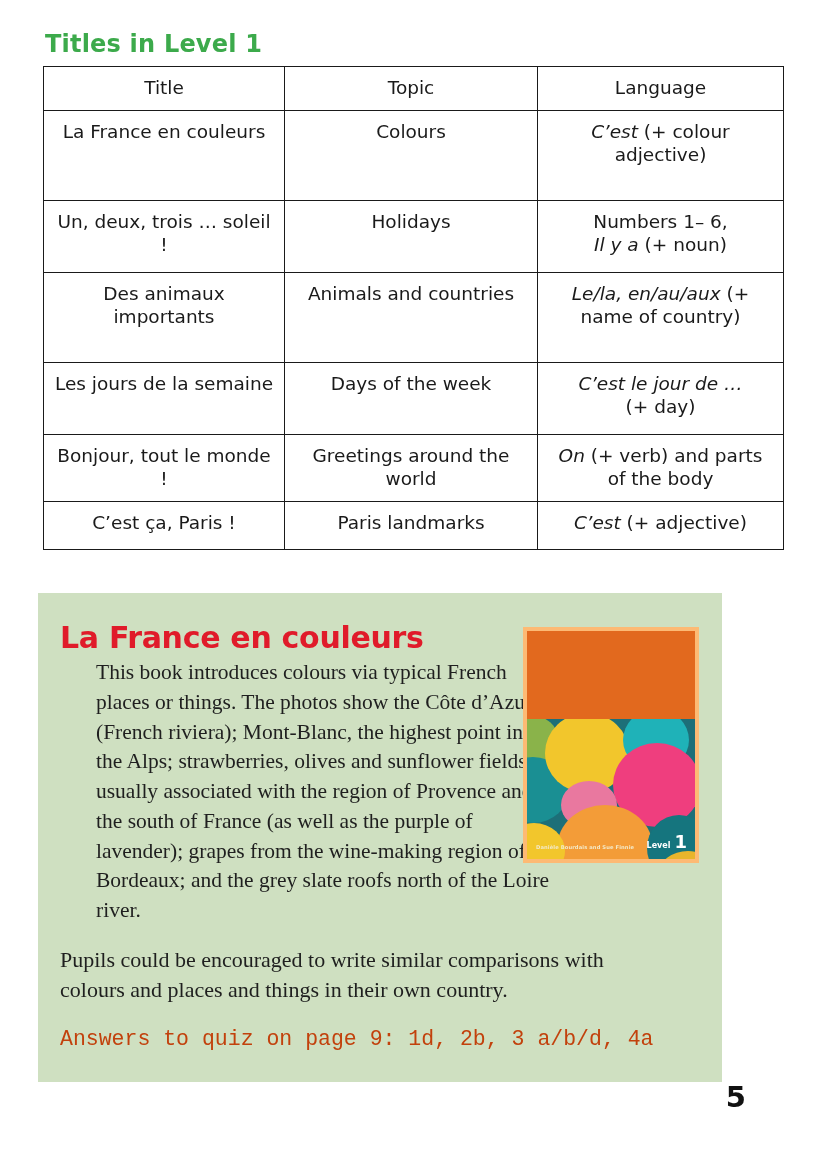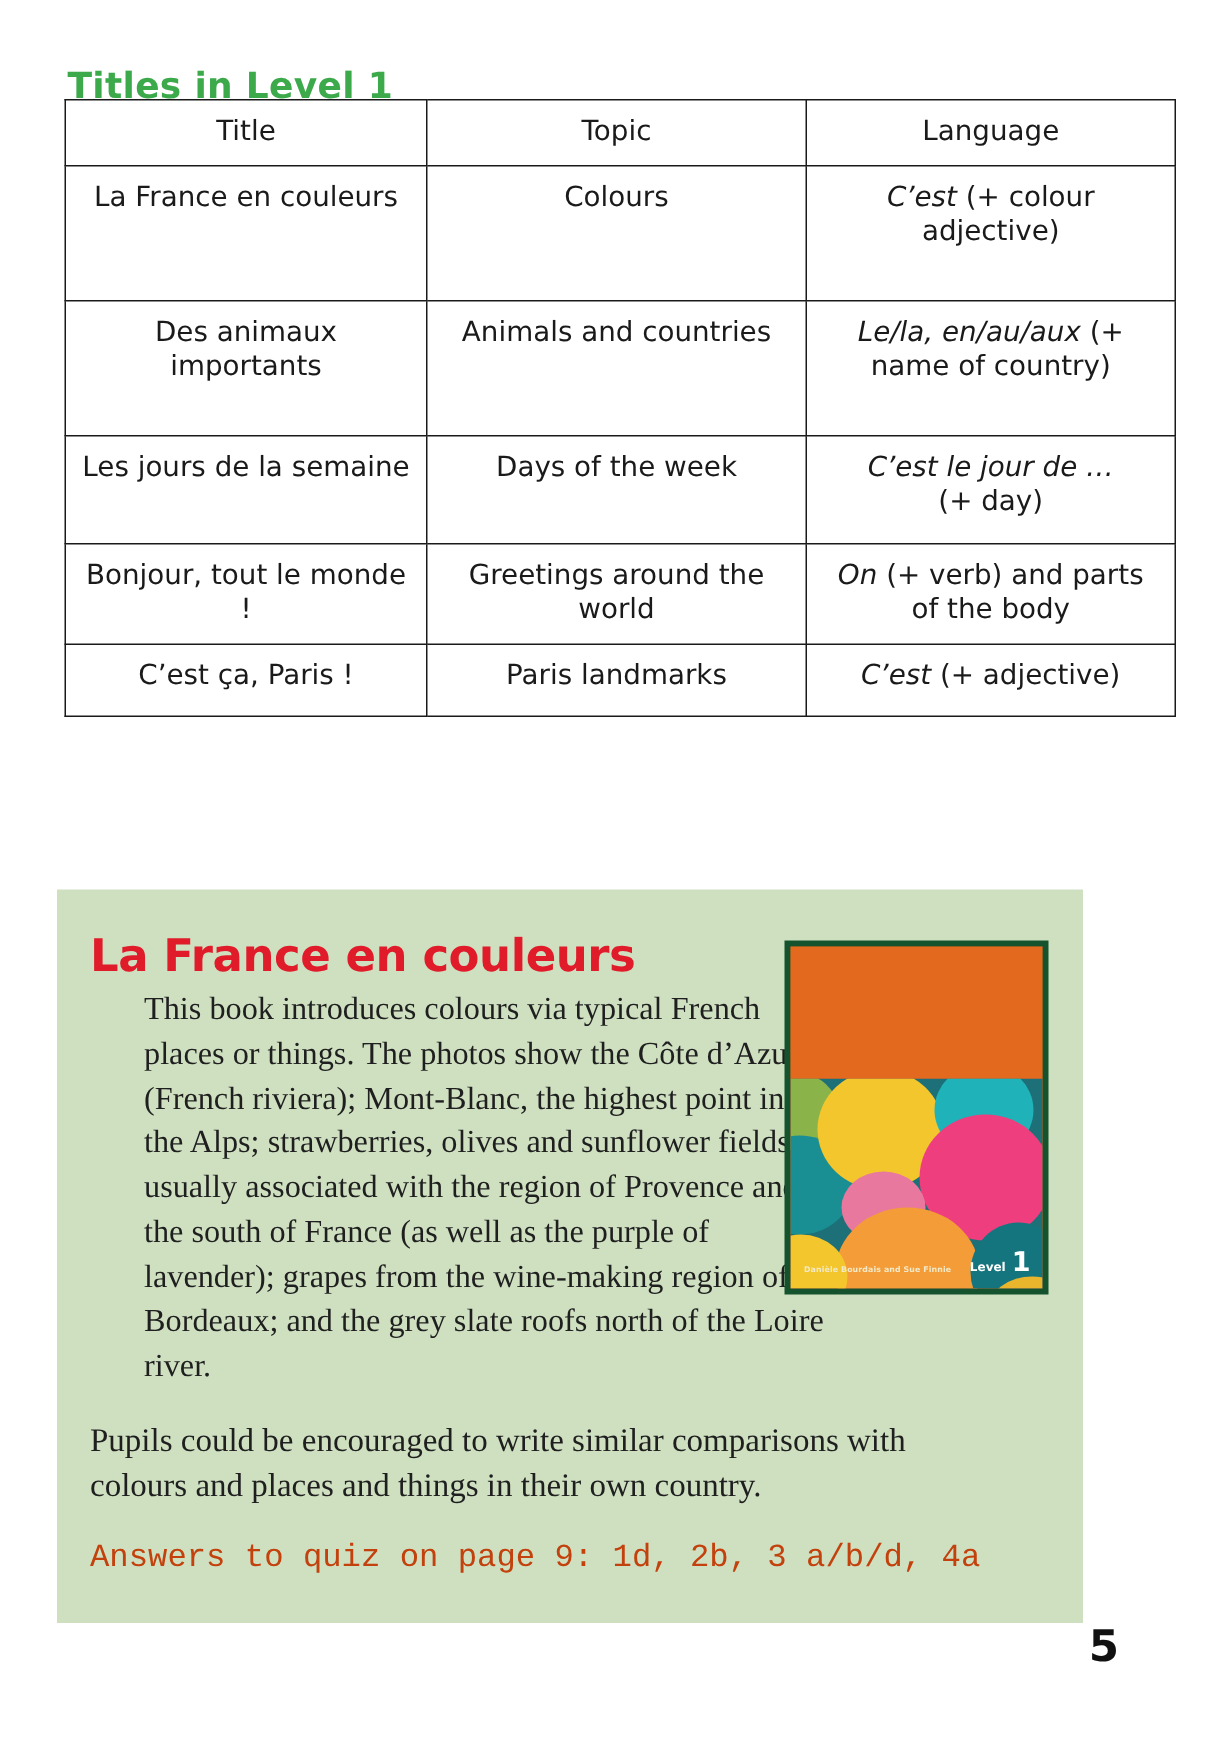--- a/index.html
+++ b/index.html
@@ -13,21 +13,21 @@
     position: relative;
     font-family: "Liberation Sans", sans-serif;
     color: #1a1a1a;
     overflow: hidden;
   }
 
   
   .section-heading {
     position: absolute;
     left: 45px;
-    top: 43px;
+    top: 30px;
     font-family: "DejaVu Sans", sans-serif;
     font-size: 24px;
     font-weight: bold;
     color: #3caa4b;
     letter-spacing: 0.2px;
   }
 
   
   .titles-table {
     position: absolute;
@@ -117,21 +117,21 @@
     color: #c2410c;
   }
 
   
   .book-cover {
     position: absolute;
     left: 485px;
     top: 34px;
     width: 176px;
     height: 236px;
-    background: #14532d;
+    background: #fdba74;
     padding: 4px;
     box-sizing: border-box;
   }
   .cover-inner {
     position: relative;
     width: 100%;
     height: 100%;
     overflow: hidden;
     background: #e2691e;
   }
@@ -273,20 +273,25 @@
     <th class="col-topic">Topic</th>
     <th class="col-lang">Language</th>
   </tr>
 
   <tr class="row-1">
     <td>La France en couleurs</td>
     <td>Colours</td>
     <td><span class="it">C’est</span><span> (+ colour adjective)</span></td>
   </tr>
 
+  <tr class="row-2">
+    <td>Un, deux, trois … soleil !</td>
+    <td>Holidays</td>
+    <td><span>Numbers 1– 6,</span><br><span class="it">Il y a</span><span> (+ noun)</span></td>
+  </tr>
 
   <tr class="row-3">
     <td>Des animaux importants</td>
     <td>Animals and countries</td>
     <td><span class="it">Le/la, en/au/aux</span><span> (+ name of country)</span></td>
   </tr>
 
   <tr class="row-4">
     <td>Les jours de la semaine</td>
     <td>Days of the week</td>

